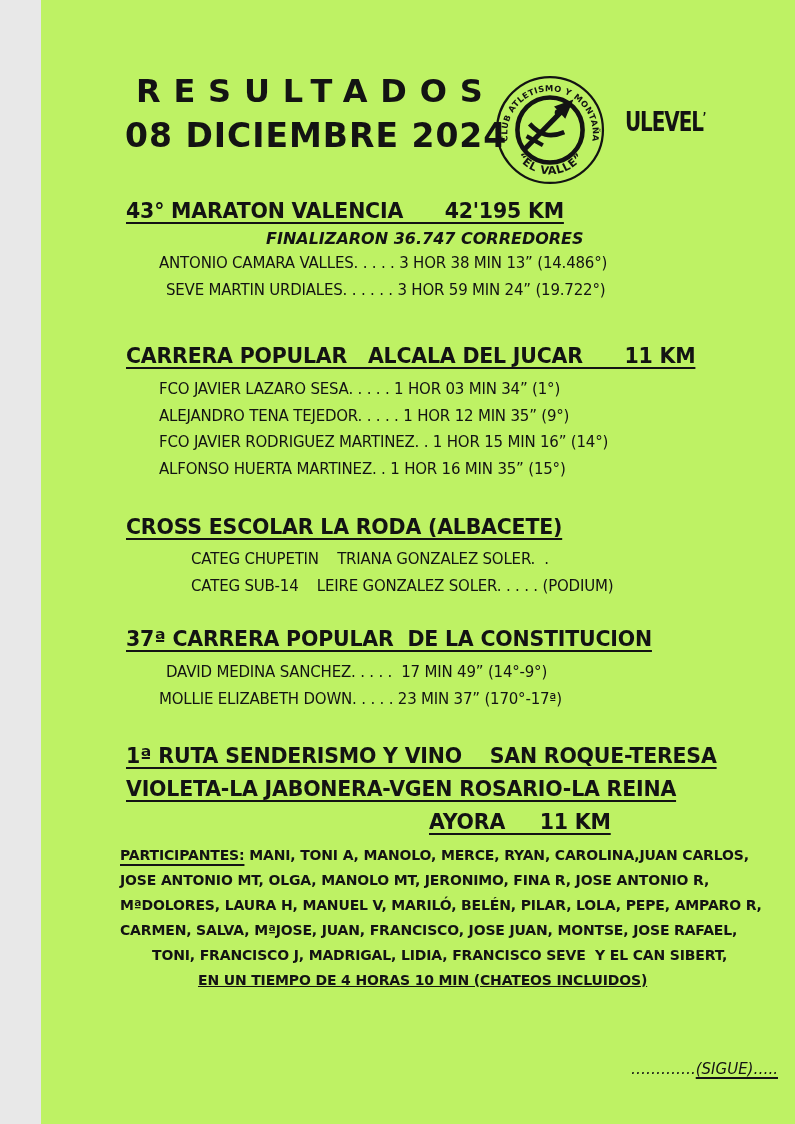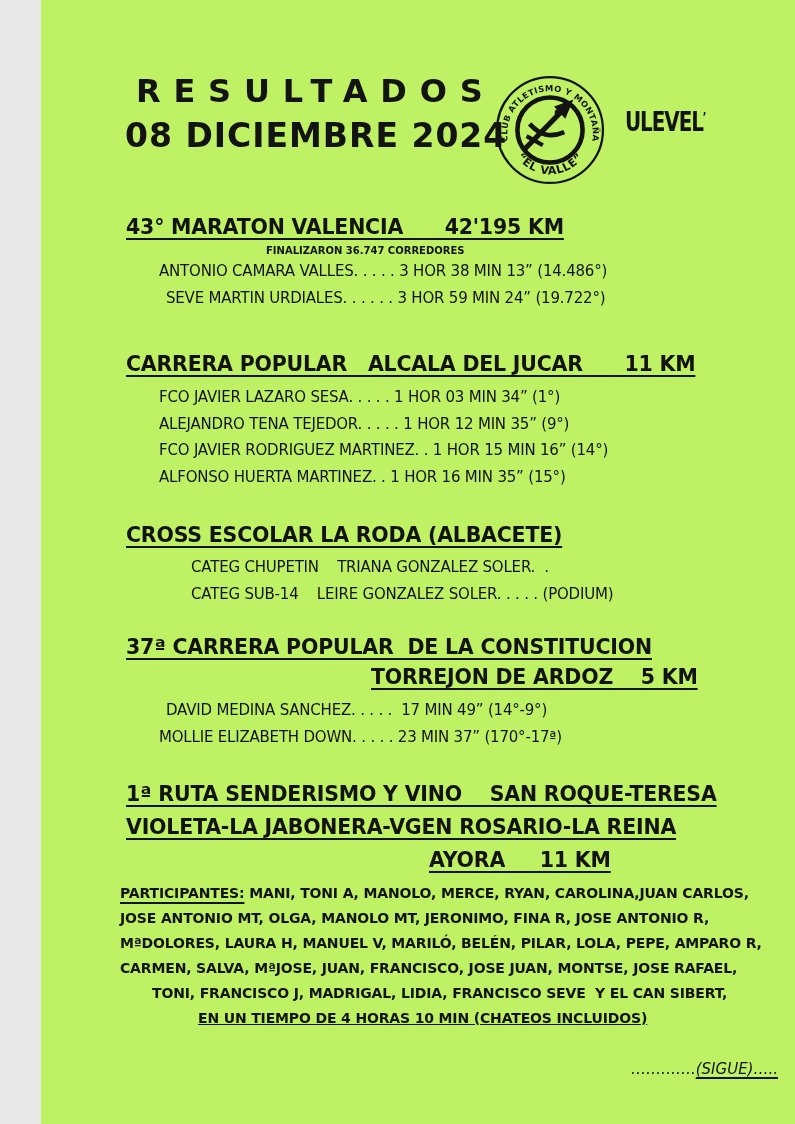--- a/index.html
+++ b/index.html
@@ -28,28 +28,28 @@
   }
   .badge { position: absolute; top: 74px; left: 453px; }
   .brand {
     position: absolute; top: 106px; left: 584px;
     font-size: 27px; font-weight: bold; letter-spacing: -1.5px;
     transform: scaleX(0.74); transform-origin: left center;
     white-space: nowrap;
   }
   .brand .mark { font-size: 13px; vertical-align: super; letter-spacing: 0; }
   
-  .content { position: absolute; top: 204px; left: 85px; width: 660px; }
+  .content { position: absolute; top: 188px; left: 85px; width: 660px; }
   .sec { margin: 0; }
   .sec-title {
     font-size: 20.5px; font-weight: bold; line-height: 30px;
     white-space: pre; letter-spacing: -0.2px;
   }
   .u { text-decoration: underline; text-decoration-thickness: 2px; text-underline-offset: 4px; }
-  .sub { font-size: 10px; font-weight: bold; margin: 3px 0 2px 140px; white-space: pre; }
+  .sub { font-size: 16px; font-weight: bold; margin: 3px 0 2px 140px; white-space: pre; font-style: italic; }
   .line {
     font-size: 15px; font-weight: normal; line-height: 26.5px;
     white-space: pre; letter-spacing: -0.2px;
   }
   .ind35 { margin-left: 33px; }
   .ind40 { margin-left: 40px; }
   .ind45 { margin-left: 45px; }
   .ind65 { margin-left: 65px; }
   .t-indent { margin-left: 245px; }
   .t-center { margin-left: 303px; }
@@ -129,21 +129,20 @@
     </section>
 
     <section class="sec mt-s3">
       <div class="sec-title"><span class="u">CROSS ESCOLAR LA RODA (ALBACETE)</span></div>
       <div class="line ind65" style="margin-top:4px">CATEG CHUPETIN    TRIANA GONZALEZ SOLER.  .</div>
       <div class="line ind65">CATEG SUB-14    LEIRE GONZALEZ SOLER. . . . . (PODIUM)</div>
     </section>
 
     <section class="sec mt-s4">
       <div class="sec-title"><span class="u">37ª CARRERA POPULAR  DE LA CONSTITUCION</span></div>
-      <div class="sec-title t-indent"><span class="u">TORREJON DE ARDOZ    5 KM</span></div>
       <div class="line ind40" style="margin-top:5px">DAVID MEDINA SANCHEZ. . . . .  17 MIN 49” (14°-9°)</div>
       <div class="line ind35">MOLLIE ELIZABETH DOWN. . . . . 23 MIN 37” (170°-17ª)</div>
     </section>
 
 
     <section class="sec mt-s6">
       <span class="sec-title-line"><span class="u">1ª RUTA SENDERISMO Y VINO    SAN ROQUE-TERESA</span></span>
       <span class="sec-title-line"><span class="u">VIOLETA-LA JABONERA-VGEN ROSARIO-LA REINA</span></span>
       <span class="sec-title-line t-center"><span class="u">AYORA     11 KM</span></span>
 

